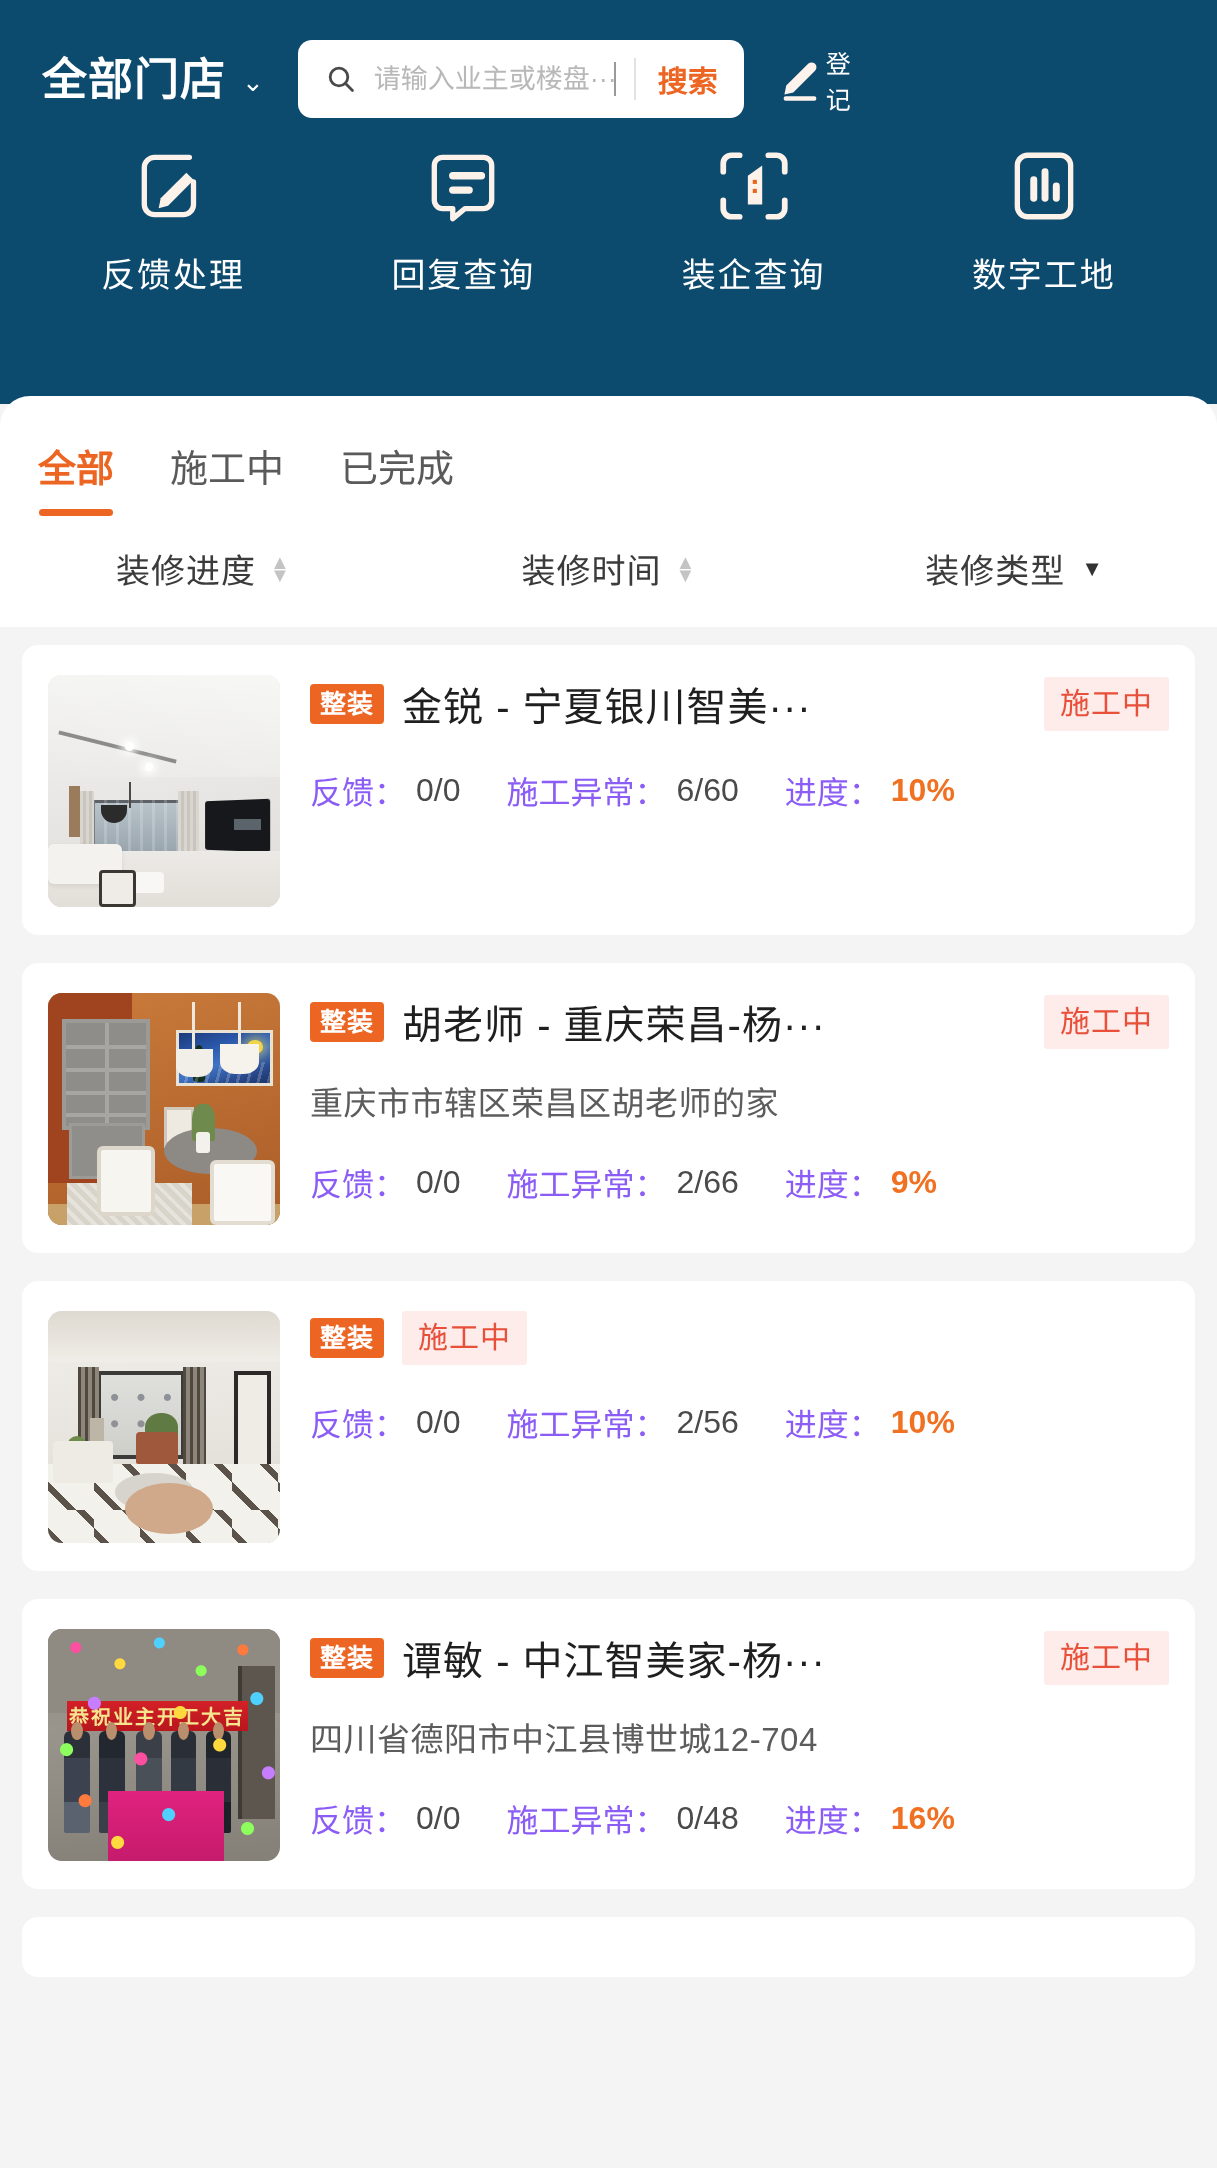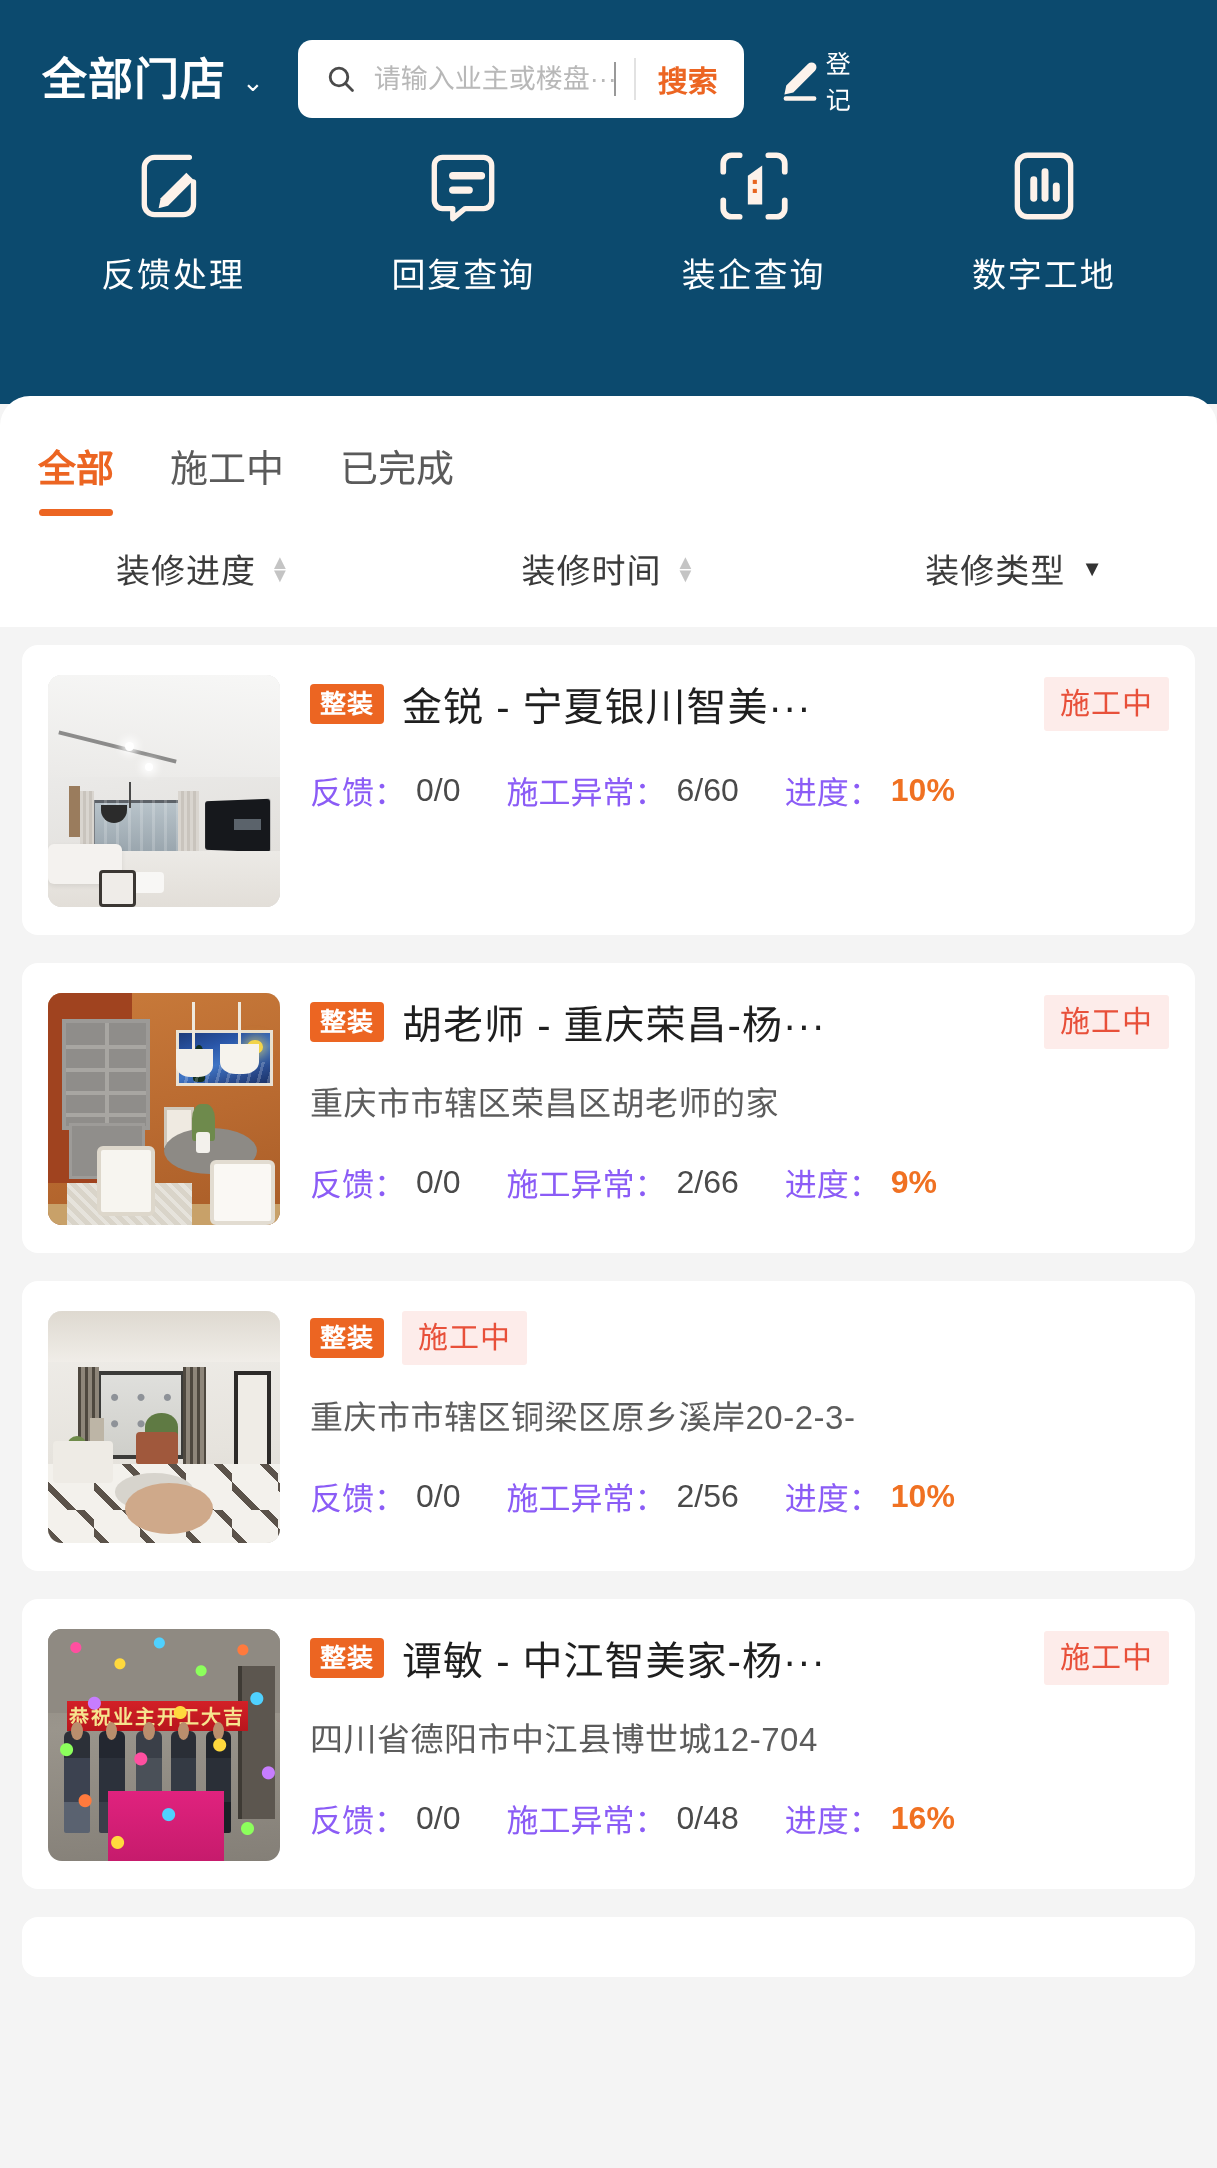--- a/index.html
+++ b/index.html
@@ -671,21 +671,20 @@
           <div class="achair"></div>
         <div class="ctable2"></div>
           <div class="ctable"></div>
       </div>
     </div>
     <div class="card-body">
       <div class="card-row1">
         <span class="badge-type">整装</span>
         <span class="badge-status">施工中</span>
       </div>
-      <div class="card-addr">重庆市市辖区铜梁区原乡溪岸20-2-3-</div>
       <div class="card-stats">
         <span class="stat">
           <span class="s-key">反馈：</span>
           <span class="s-val">0/0</span>
         </span>
         <span class="stat-gap-1"></span>
         <span class="stat">
           <span class="s-key">施工异常：</span>
           <span class="s-val">2/56</span>
         </span>

